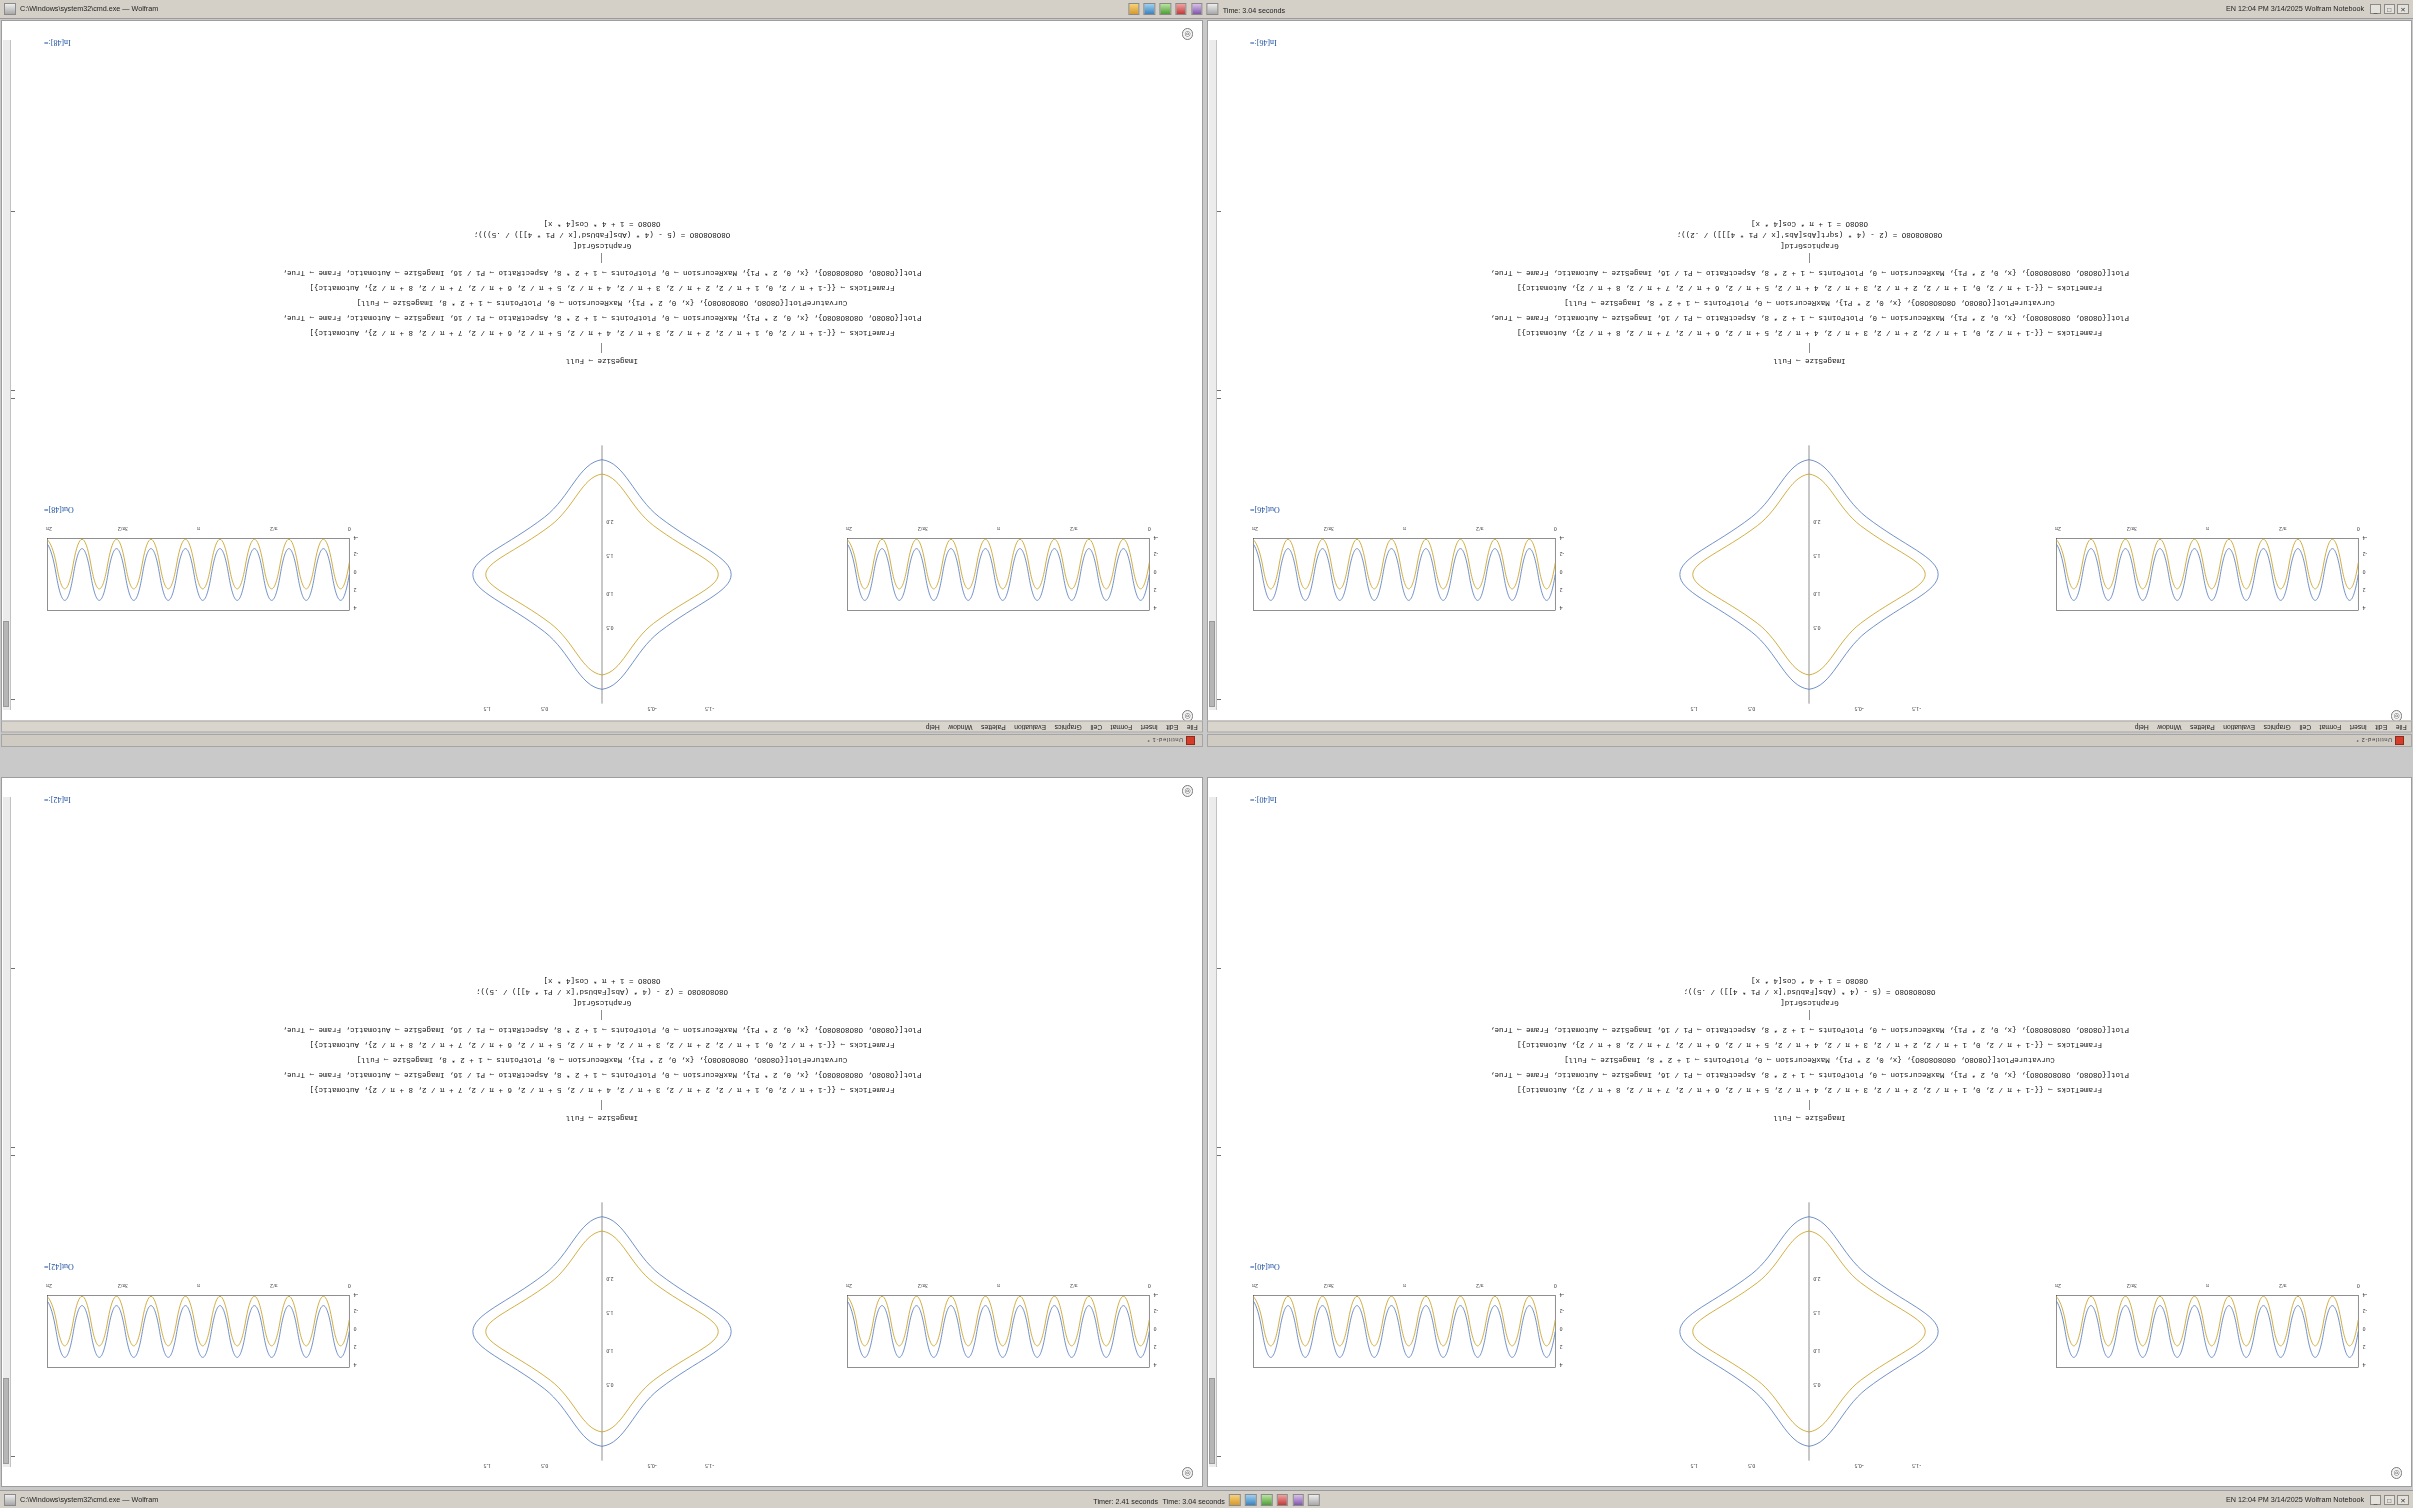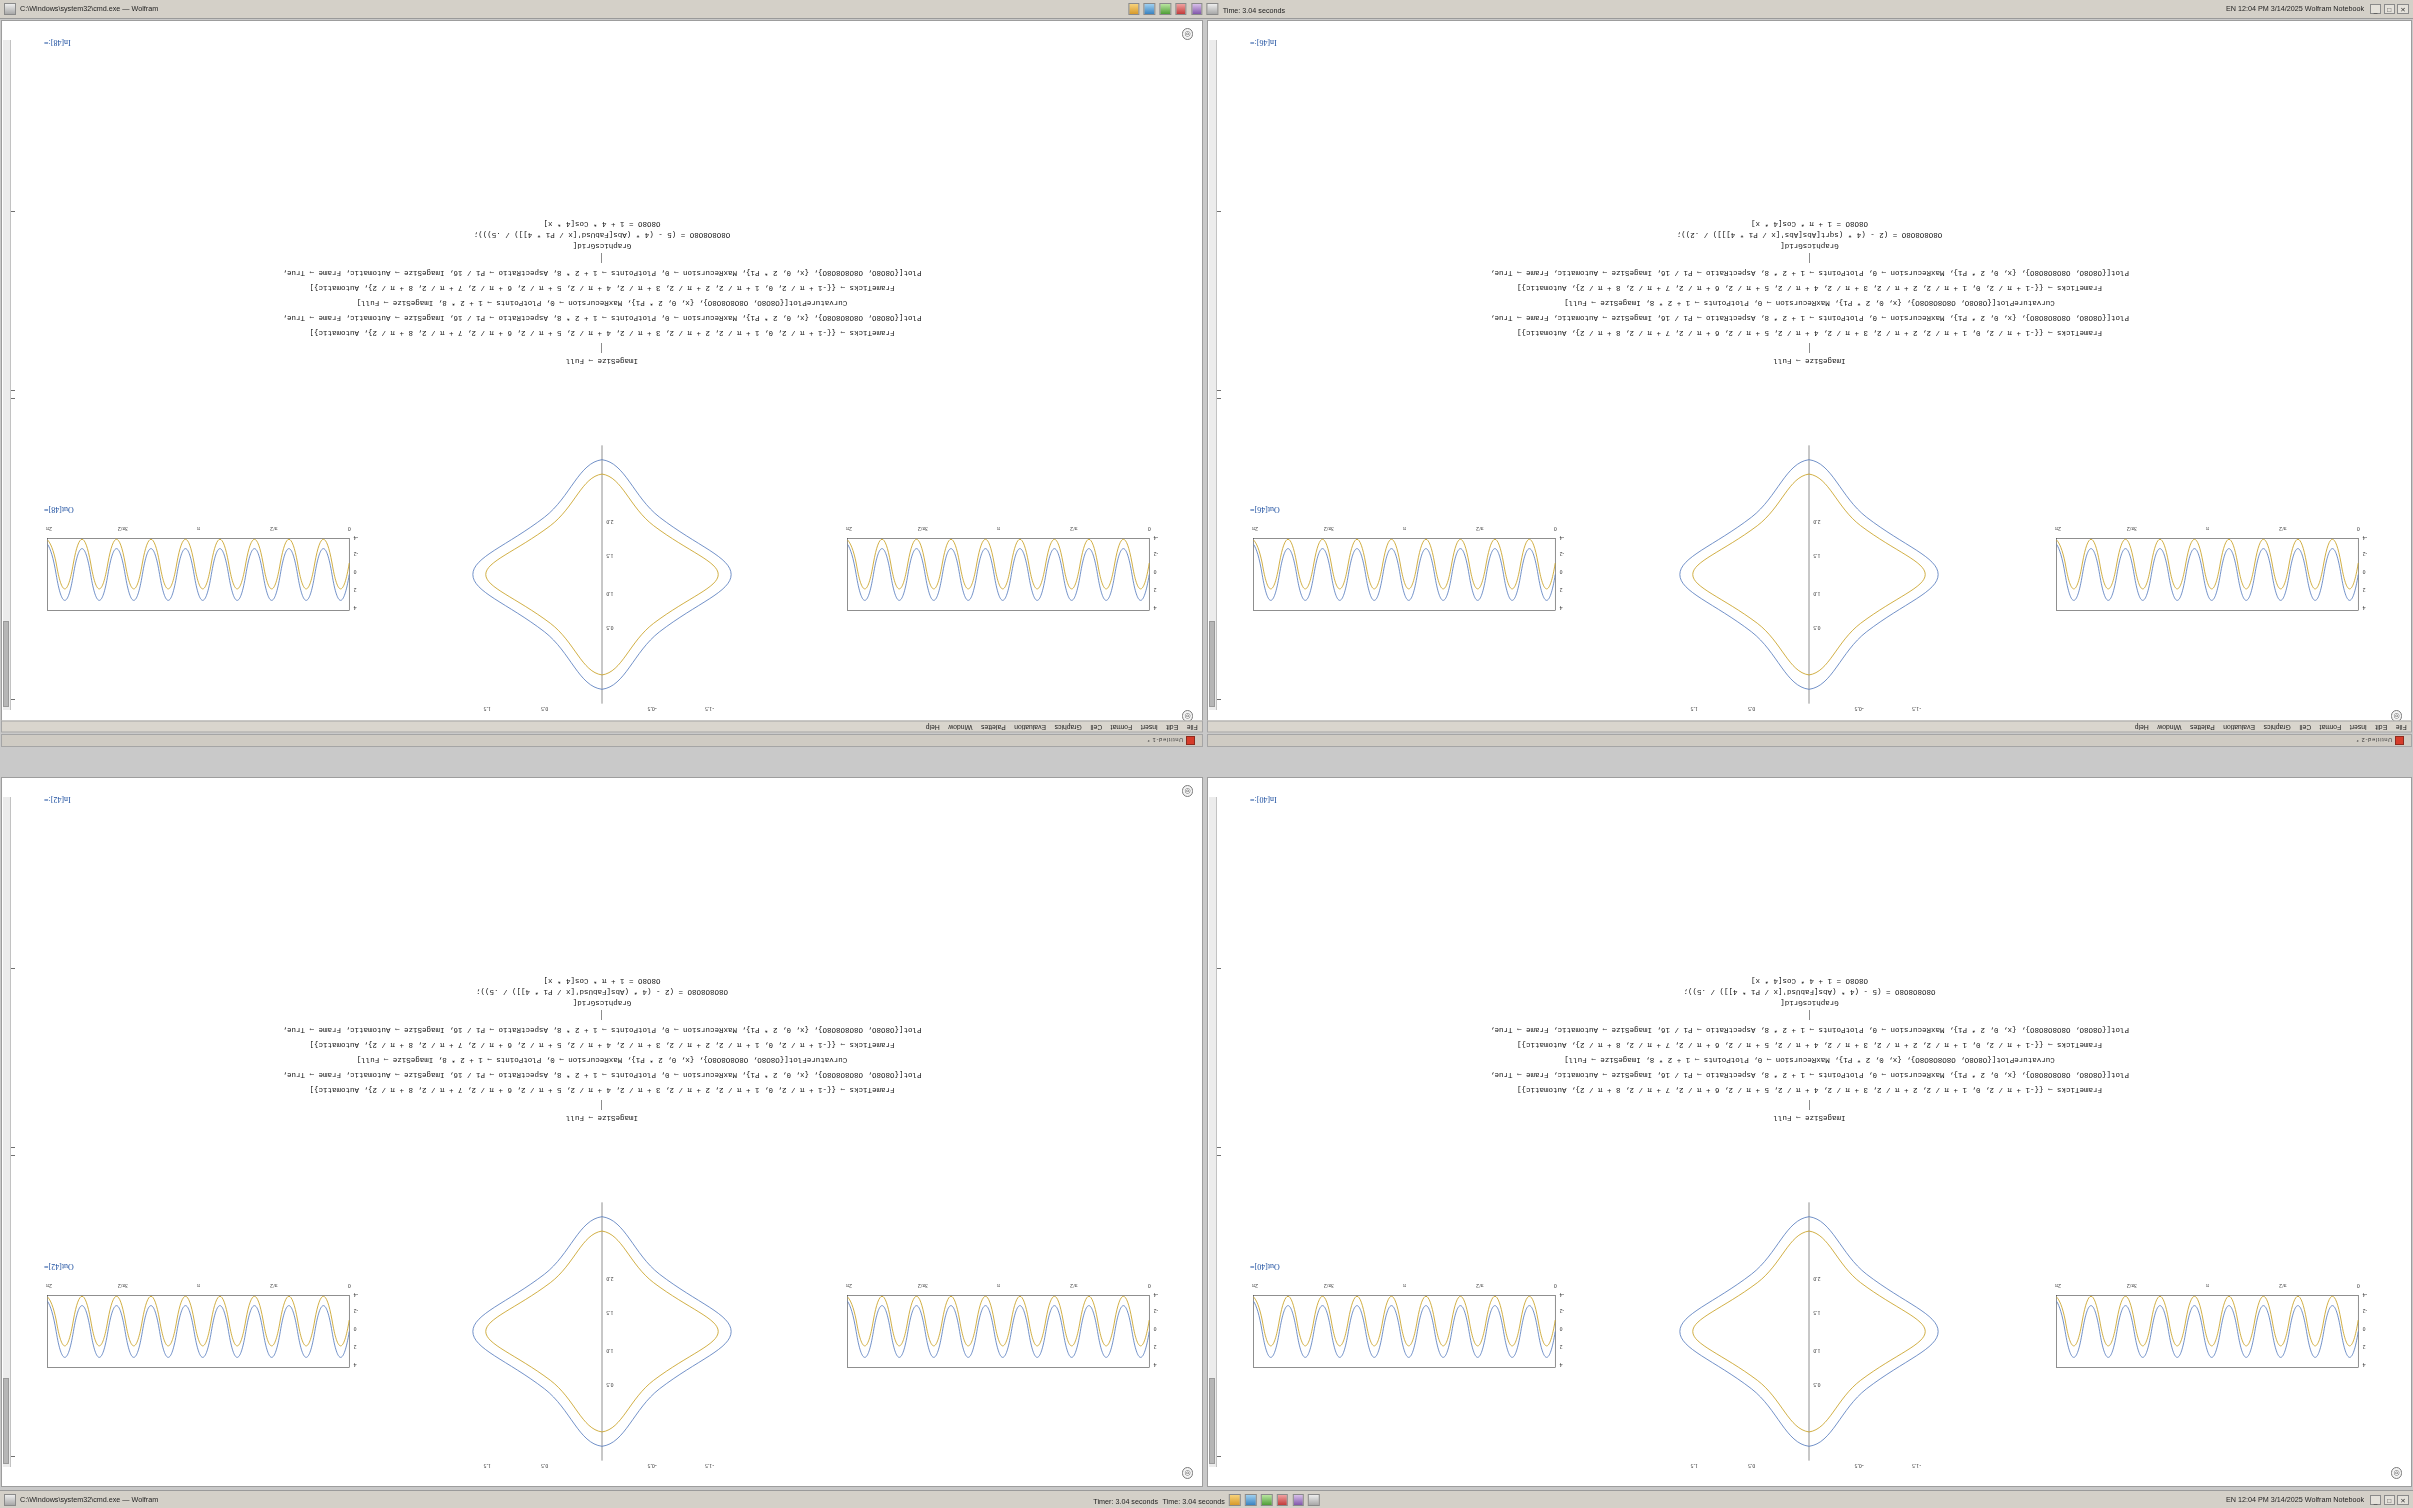--- a/index.html
+++ b/index.html
@@ -564,21 +564,21 @@
       <div class="thumb"></div>
     </div>
   </div>
 
   <div class="sysbar bottom">
     <div class="left">
       <span class="mini-icon c6"></span>
       <span class="sys-text">C:\Windows\system32\cmd.exe — Wolfram</span>
     </div>
     <div class="center">
-      <span class="sys-text">Timer: 3.04 seconds</span>
+      <span class="sys-text">Timer: 2.41 seconds</span>
       <span class="sys-text">Time: 3.04 seconds</span>
       <span class="mini-icon c1"></span>
       <span class="mini-icon c2"></span>
       <span class="mini-icon c3"></span>
       <span class="mini-icon c4"></span>
       <span class="mini-icon c5"></span>
       <span class="mini-icon c6"></span>
     </div>
     <div class="right">
       <span class="sys-text">EN  12:04  PM  3/14/2025  Wolfram Notebook</span>

